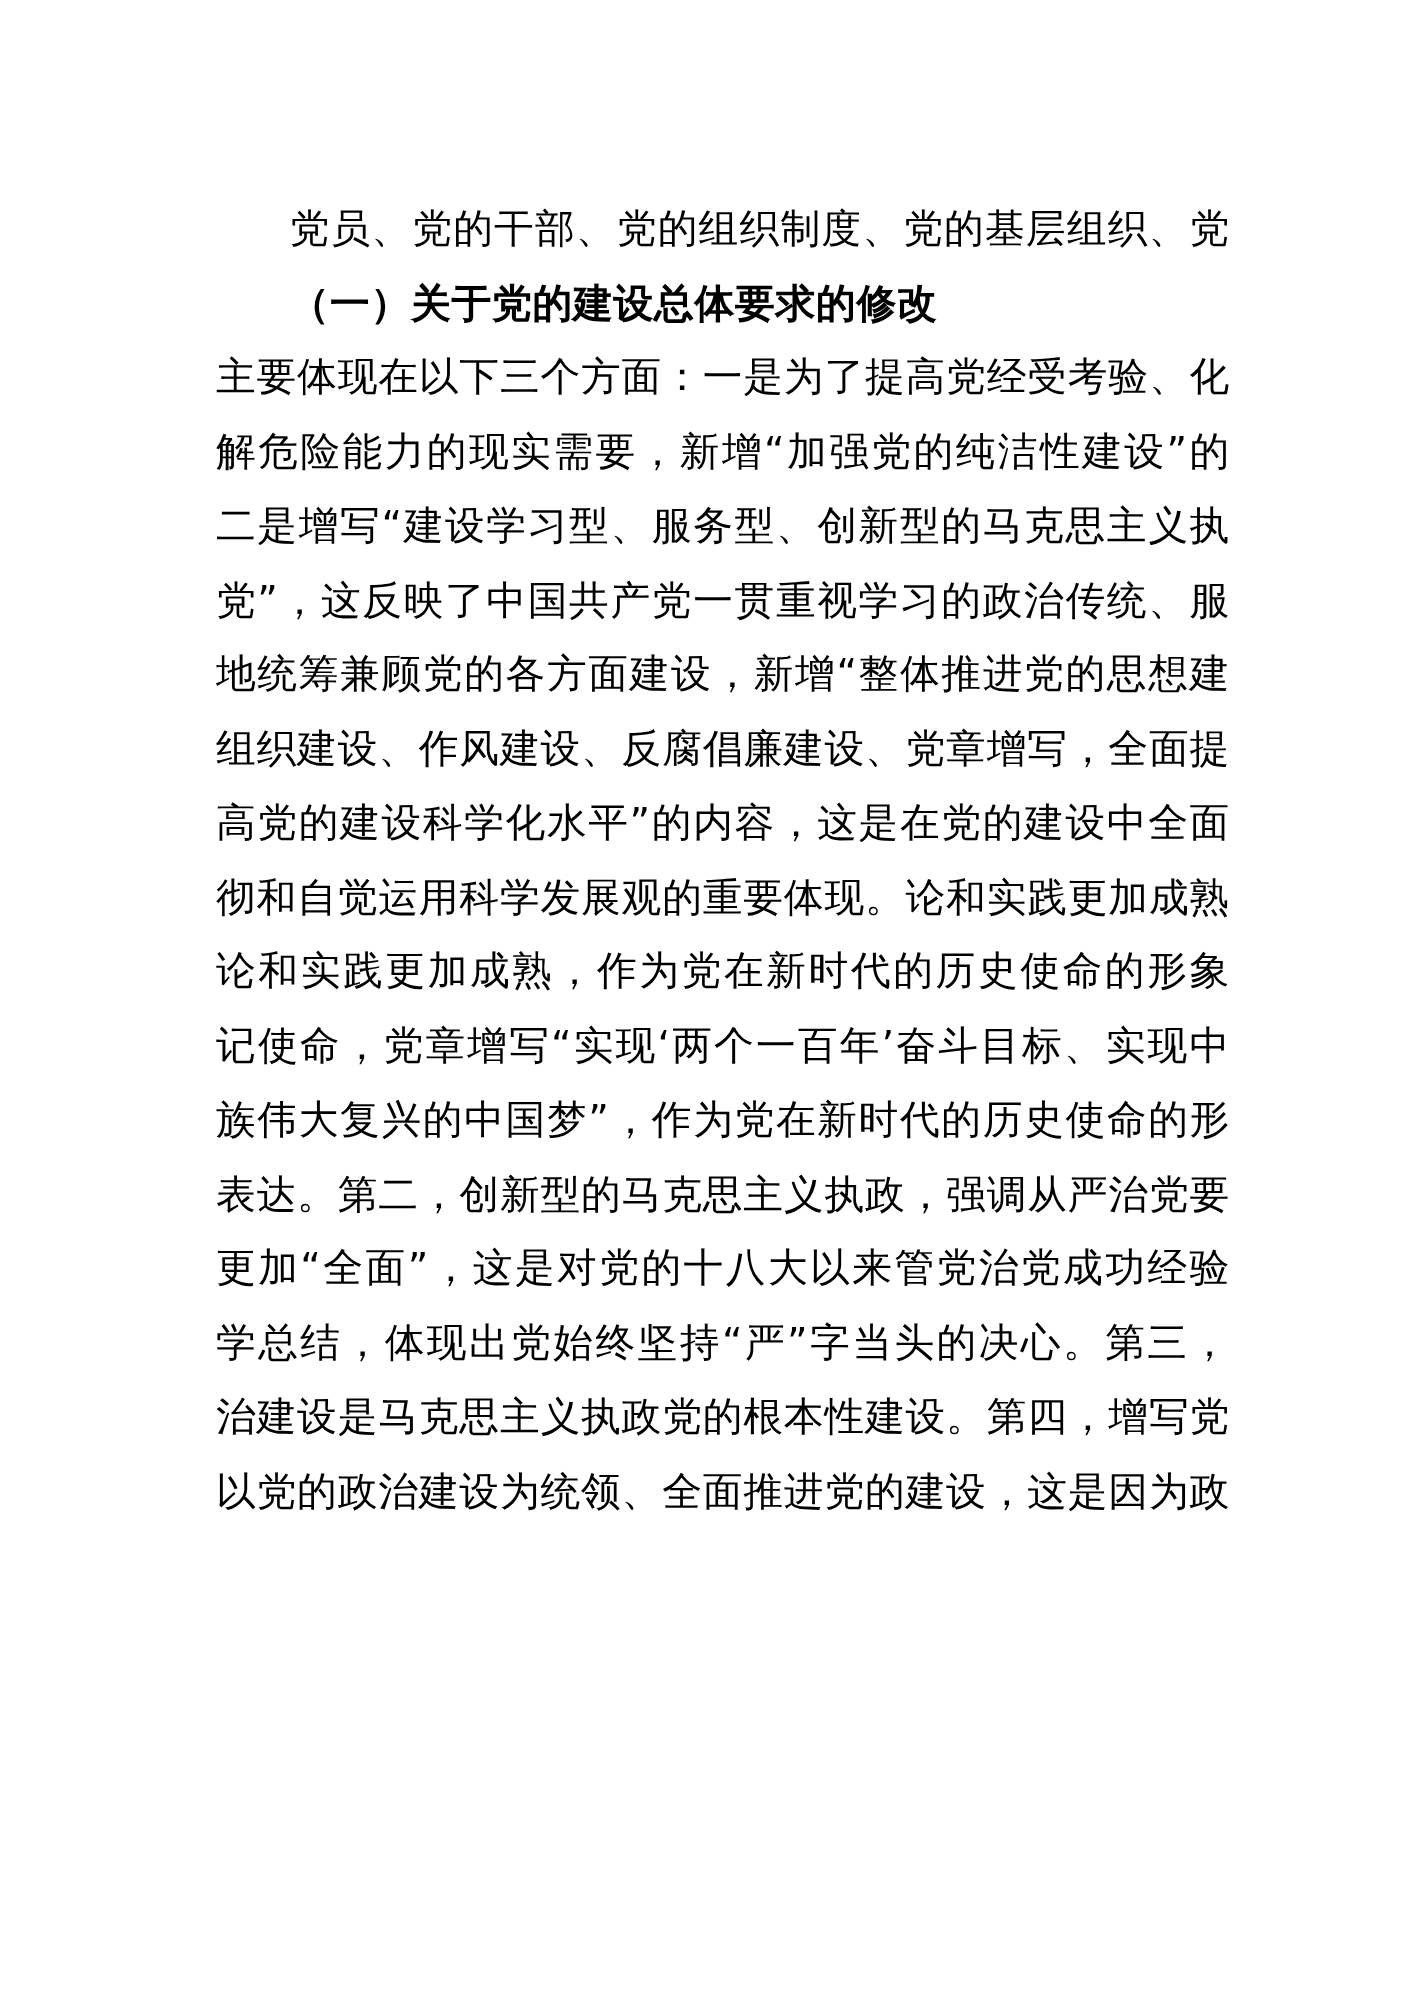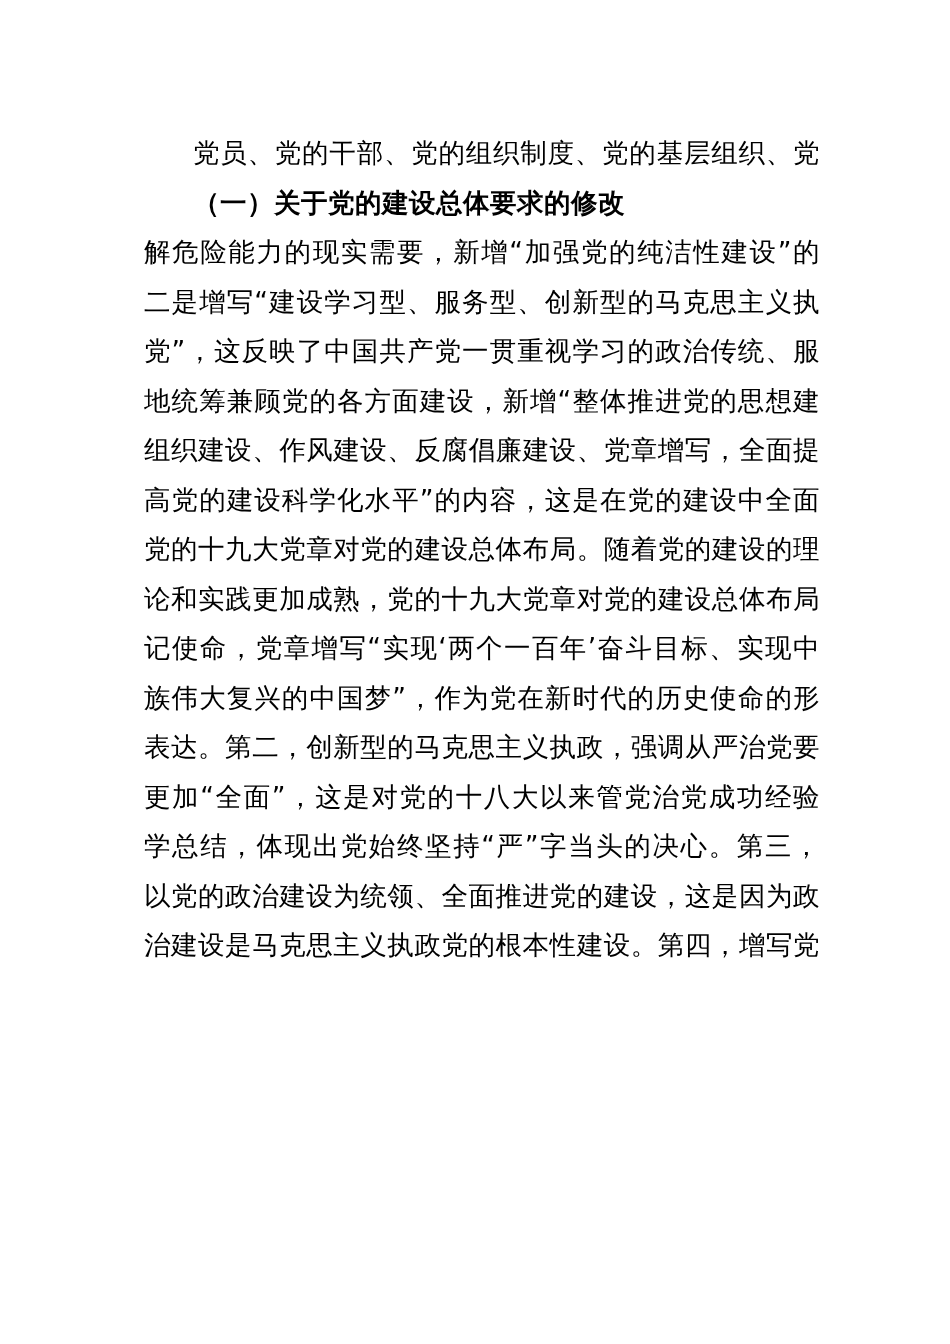--- a/index.html
+++ b/index.html
@@ -43,29 +43,30 @@
     font-weight: 700;
   }
 </style>
 </head>
 <body>
 
 <div class="page">
   <div class="doc-body">
       <div class="line indent justify">党员、党的干部、党的组织制度、党的基层组织、党</div>
       <div class="line indent bold">（一）关于党的建设总体要求的修改</div>
+      <div class="line justify">主要体现在以下三个方面：一是为了提高党经受考验、化</div>
       <div class="line justify">解危险能力的现实需要，新增“加强党的纯洁性建设”的内容；</div>
       <div class="line justify">二是增写“建设学习型、服务型、创新型的马克思主义执政</div>
       <div class="line justify">党”，这反映了中国共产党一贯重视学习的政治传统、服务</div>
       <div class="line justify">地统筹兼顾党的各方面建设，新增“整体推进党的思想建设、</div>
       <div class="line justify">组织建设、作风建设、反腐倡廉建设、党章增写，全面提</div>
       <div class="line justify">高党的建设科学化水平”的内容，这是在党的建设中全面贯</div>
-      <div class="line justify">党的十九大党章对党的建设总体布局。随着党的建设的理</div>
-      <div class="line justify">论和实践更加成熟，党的十九大党章对党的建设总体布局</div>
+      <div class="line justify">彻和自觉运用科学发展观的重要体现。论和实践更加成熟</div>
+      <div class="line justify">论和实践更加成熟，作为党在新时代的历史使命的形象</div>
       <div class="line justify">记使命，党章增写“实现‘两个一百年’奋斗目标、实现中华民</div>
       <div class="line justify">族伟大复兴的中国梦”，作为党在新时代的历史使命的形象</div>
       <div class="line justify">表达。第二，创新型的马克思主义执政，强调从严治党要</div>
       <div class="line justify">更加“全面”，这是对党的十八大以来管党治党成功经验的科</div>
       <div class="line justify">学总结，体现出党始终坚持“严”字当头的决心。第三，强调</div>
+      <div class="line justify">治建设是马克思主义执政党的根本性建设。第四，增写党</div>
       <div class="line justify">以党的政治建设为统领、全面推进党的建设，这是因为政</div>
-      <div class="line justify">治建设是马克思主义执政党的根本性建设。第四，增写党</div>
     </div>
 </div>
 
 </body></html>

